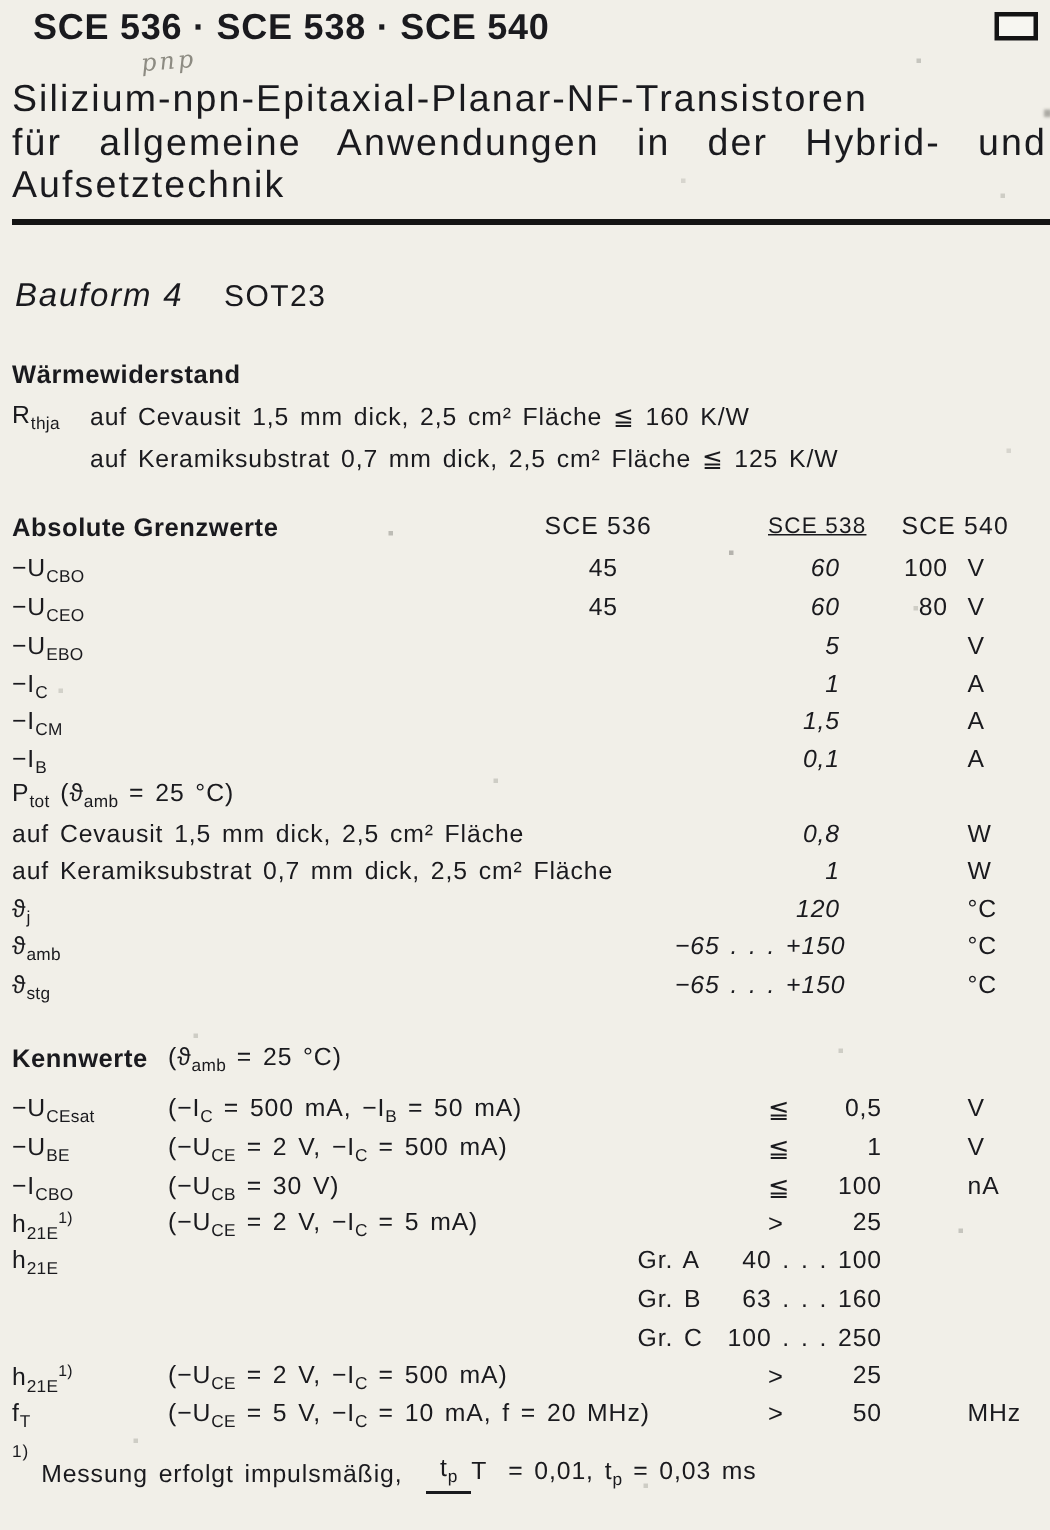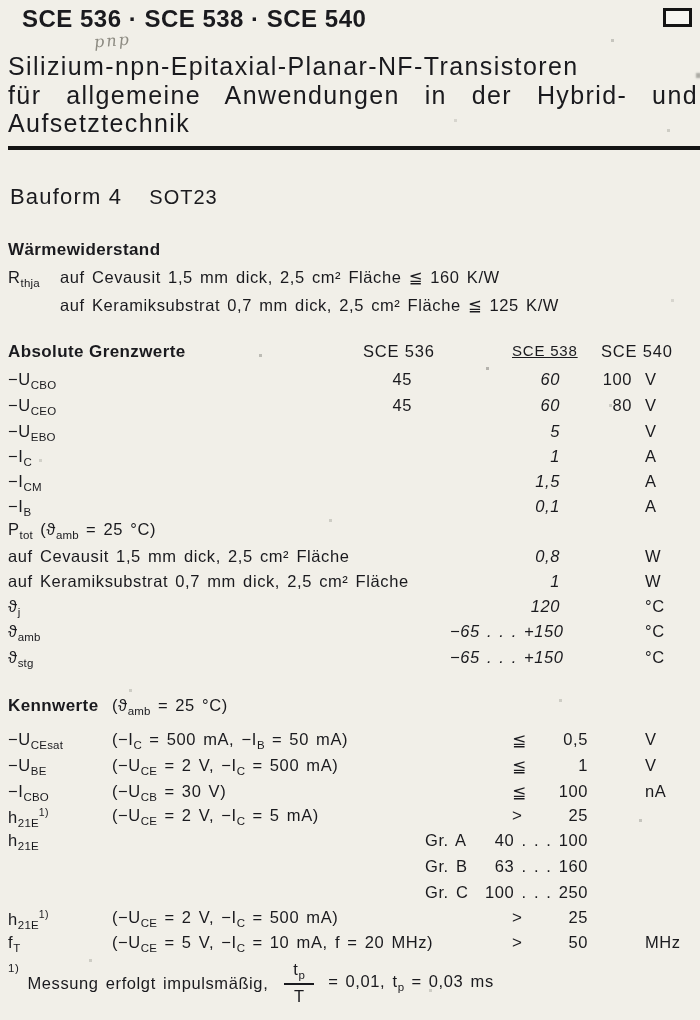--- a/index.html
+++ b/index.html
@@ -44,21 +44,21 @@
   }
   .subtitle .jline { text-align: justify; text-align-last: justify; }
   .rule {
     position: absolute; left: 8px; top: 146px; width: 692px; height: 4px;
     background: #141414;
   }
   .bauform {
     position: absolute; left: 10px; top: 184px;
     display: flex; gap: 27px; align-items: baseline;
   }
-  .bauform .bf-name { font-size: 22px; letter-spacing: 1.2px; }
+  .bauform .bf-name { font-size: 22px; letter-spacing: 1.2px; font-style: italic; }
   .bauform .bf-pkg  { font-size: 20px; letter-spacing: 1px; }
 
   .sec-head { position: absolute; left: 8px; font-size: 17px; font-weight: bold; letter-spacing: .4px; white-space: nowrap; }
 
   .body-text { font-size: 16.5px; letter-spacing: .6px; word-spacing: 2px; white-space: nowrap; }
   sub { font-size: 11.5px; letter-spacing: .2px; }
   sup { font-size: 10.5px; letter-spacing: .2px; }
 
   .thermal-row { position: absolute; left: 8px; width: 690px; }
   .thermal-sym { position: absolute; left: 0; }
@@ -79,21 +79,21 @@
   .kc-group { position: absolute; left: 425px; width: 163px; display: flex; justify-content: space-between; }
   .kc-comp { position: absolute; left: 512px; font-size: 17px; }
   .kc-val { position: absolute; left: 526px; width: 62px; text-align: right; }
 
   .footnote {
     position: absolute; left: 8px; top: 952px; height: 62px; width: 660px;
     display: flex; align-items: center;
   }
   .fn-marker { vertical-align: super; font-size: 11.5px; margin-right: 8px; align-self: flex-start; padding-top: 10px; }
   .fn-text { margin-right: 16px; }
-  .frac { display: inline-flex; flex-direction: column; align-items: center; margin-right: 14px; }
+  .frac { display: inline-flex; flex-direction: row; align-items: flex-start; margin-right: 14px; }
   .frac-num { padding: 0 9px 2px; border-bottom: 2px solid #1a1a1e; }
   .frac-den { padding-top: 2px; }
 </style>
 </head>
 <body>
 
 <div class="page">
   <div class="speckles"></div>
 
   <div class="title">SCE 536 · SCE 538 · SCE 540</div>

